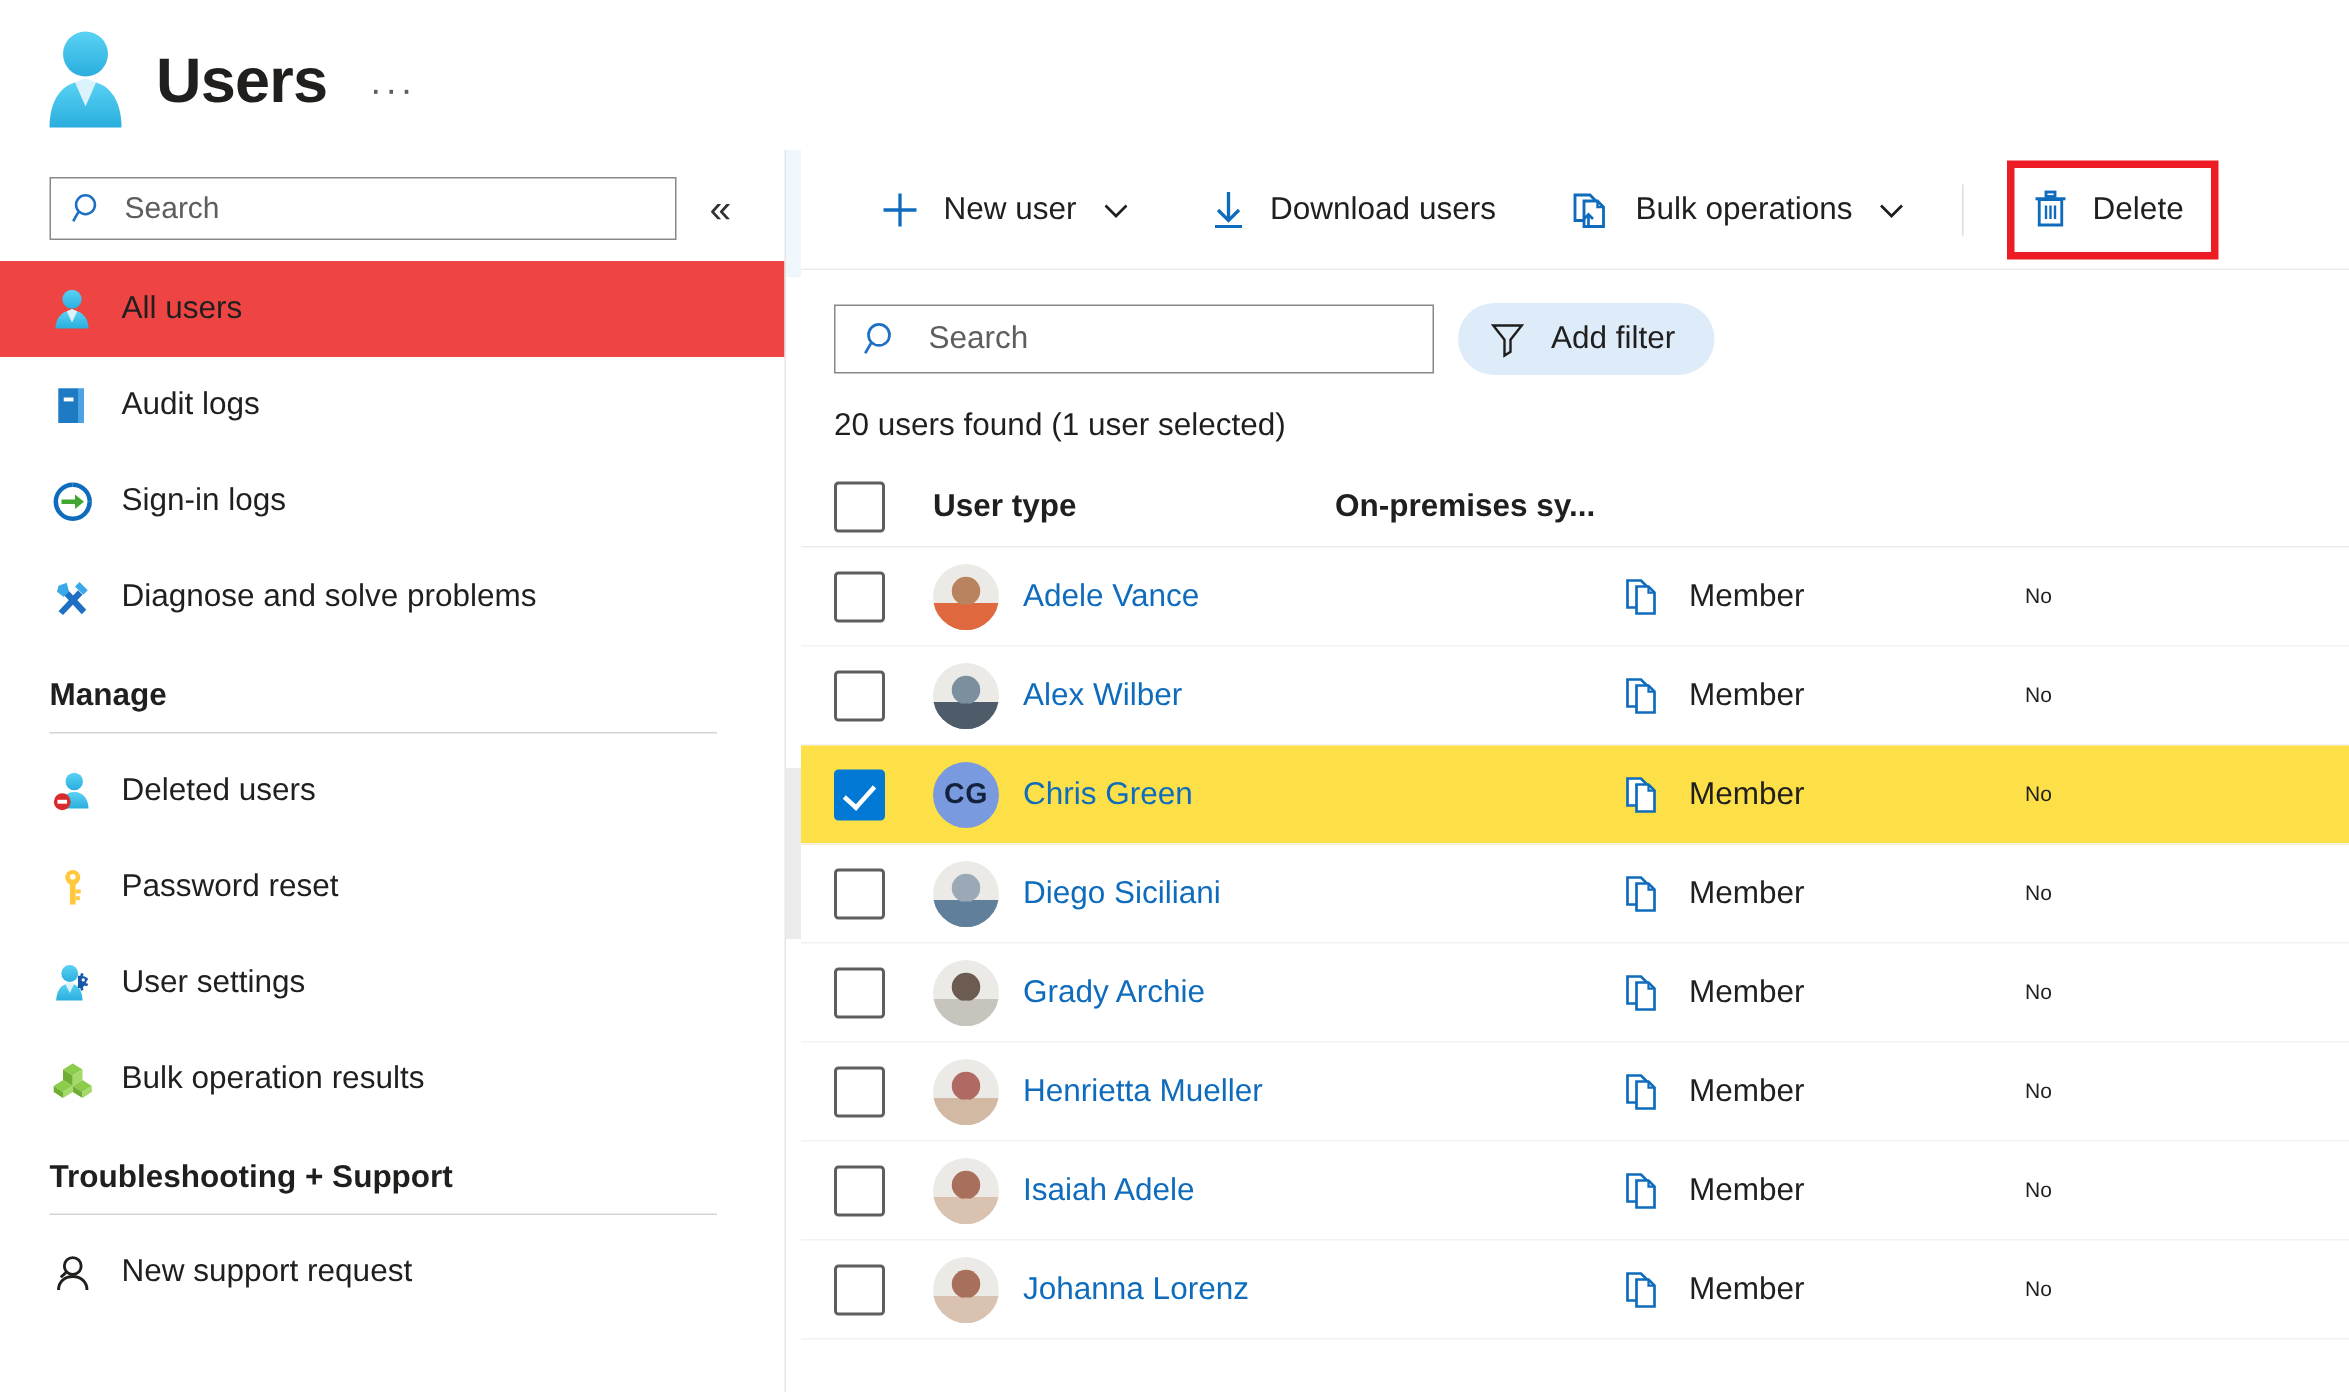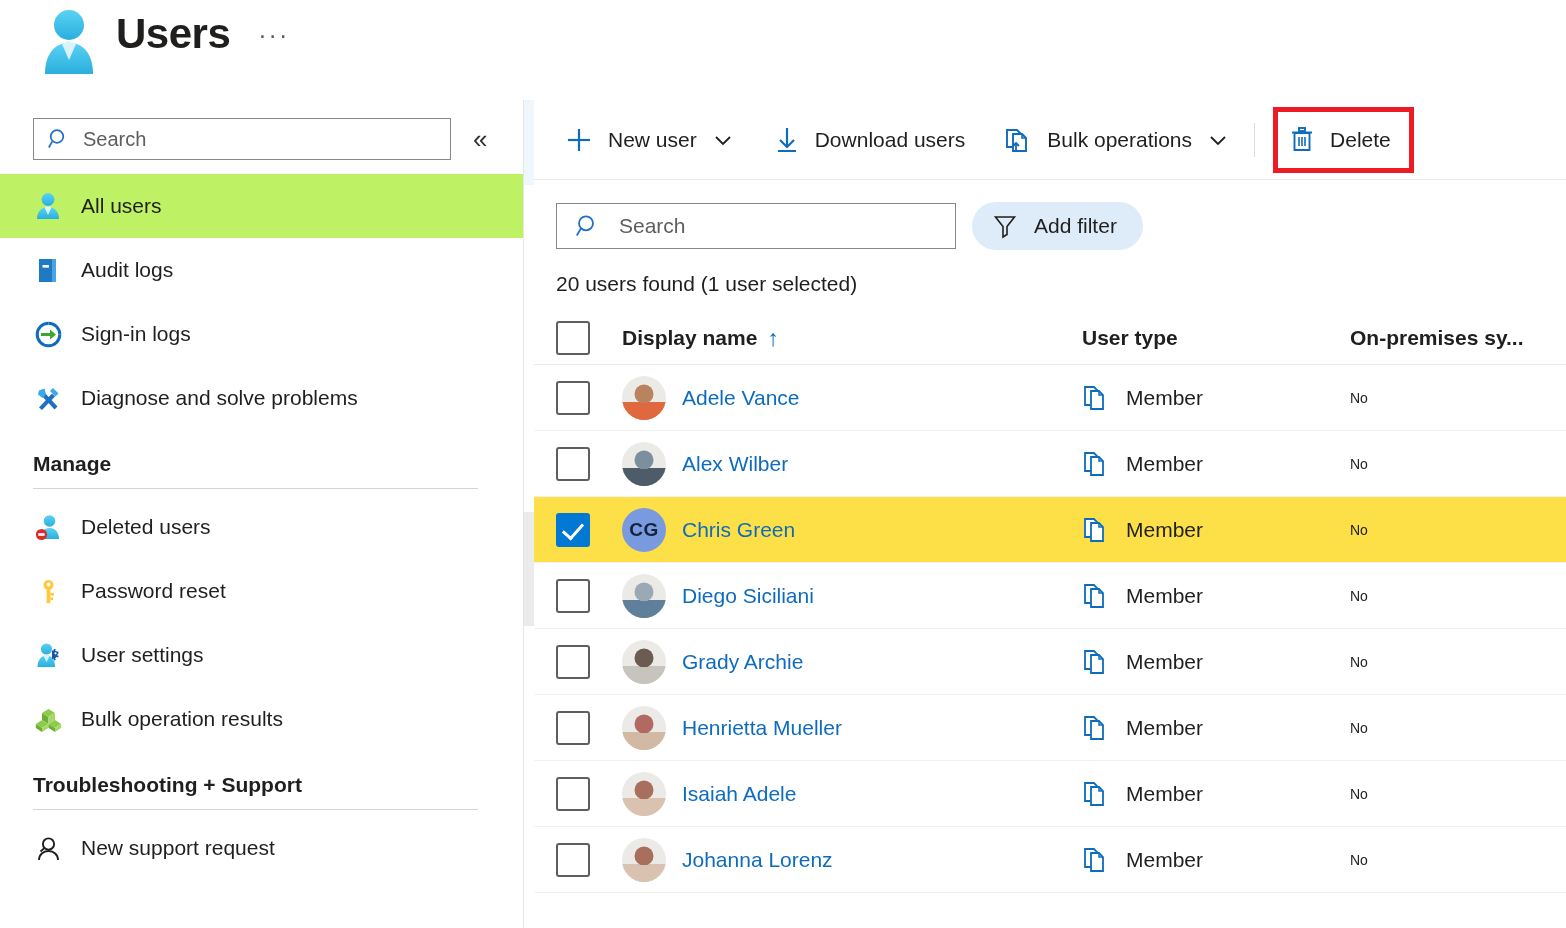--- a/index.html
+++ b/index.html
@@ -16,24 +16,24 @@
   }
   .page {
     position: relative;
     width: 1566px;
     height: 928px;
   }
 
   
   .header {
     position: absolute;
-    left: 12px; top: 0;
+    left: 0; top: 0;
     width: 1384px; height: 100px;
     display: flex;
-    align-items: flex-start;
+    align-items: center;
   }
   .header-icon {
     width: 58px; height: 70px;
     margin-left: 28px; margin-top: 8px;
     flex: none;
   }
   .page-title {
     font-size: 42px;
     font-weight: 600;
     letter-spacing: -0.5px;
@@ -96,21 +96,21 @@
 
   .nav-list { margin-top: 14px; }
   .nav-item {
     display: flex;
     align-items: center;
     height: 64px;
     padding-left: 33px;
     cursor: pointer;
     box-sizing: border-box;
   }
-  .nav-item.selected { background: #bef264; }
+  .nav-item.selected { background: #ef4444; }
   .nav-icon {
     width: 30px; height: 30px;
     flex: none;
     display: flex;
     align-items: center;
     justify-content: center;
   }
   .nav-label {
     margin-left: 18px;
     font-size: 21px;
@@ -167,23 +167,24 @@
     width: 1032px;
     height: 828px;
     background: #ffffff;
   }
 
   .toolbar {
     position: relative;
     height: 80px;
     display: flex;
     align-items: center;
-    padding-left: 20px;
+    padding-left: 41px;
     border-bottom: 1px solid #edebe9;
     box-sizing: border-box;
+    gap: 11px;
   }
   .tb-btn {
     display: flex;
     align-items: center;
     height: 48px;
     padding: 0 10px;
     cursor: pointer;
     background: transparent;
     border: 0;
     font-family: "Liberation Sans", sans-serif;
@@ -615,26 +616,20 @@
     </div>
 
     <div class="found-text">20 users found (1 user selected)</div>
 
     <div class="tbl">
 
       <div class="tbl-head">
         <div class="c-check">
           <span class="chk"></span>
         </div>
-        <div class="c-name">
-          <div class="th-sortable">
-            <span class="th">Display name</span>
-            <span class="sort-arrow th" style="color:#0f6cbd;font-weight:400;font-size:23px;">↑</span>
-          </div>
-        </div>
         <div class="c-type">
           <span class="th">User type</span>
         </div>
         <div class="c-sync">
           <span class="th">On-premises sy...</span>
         </div>
       </div>
 
       <div id="rows-container">
           <div class="tbl-row">

